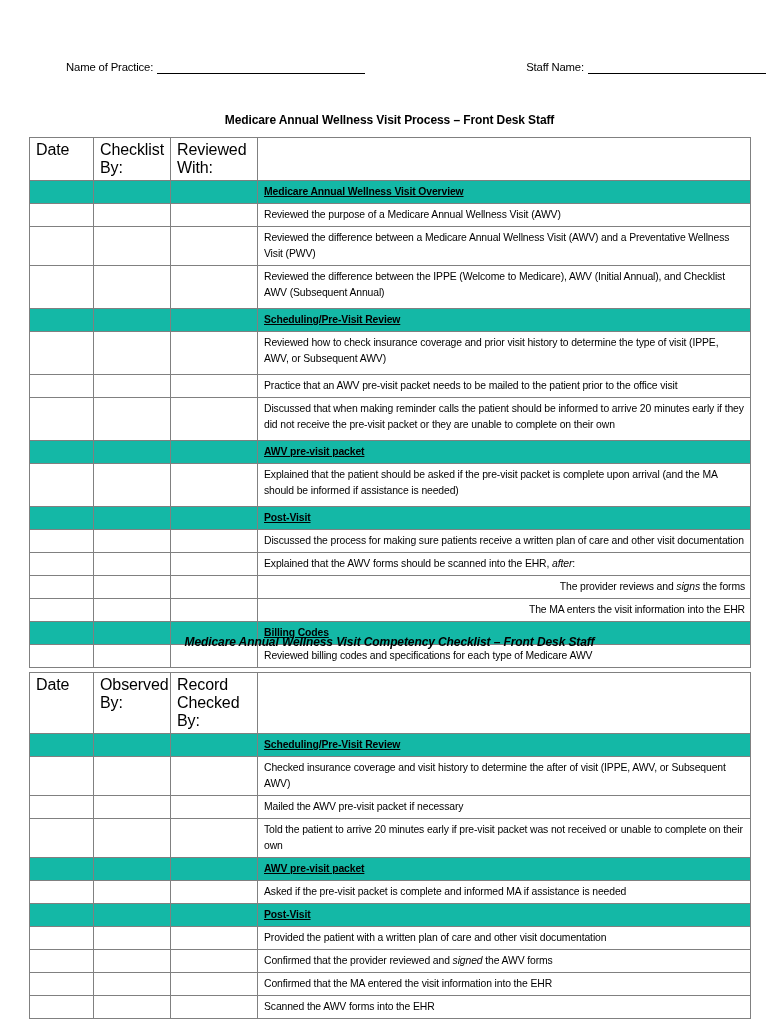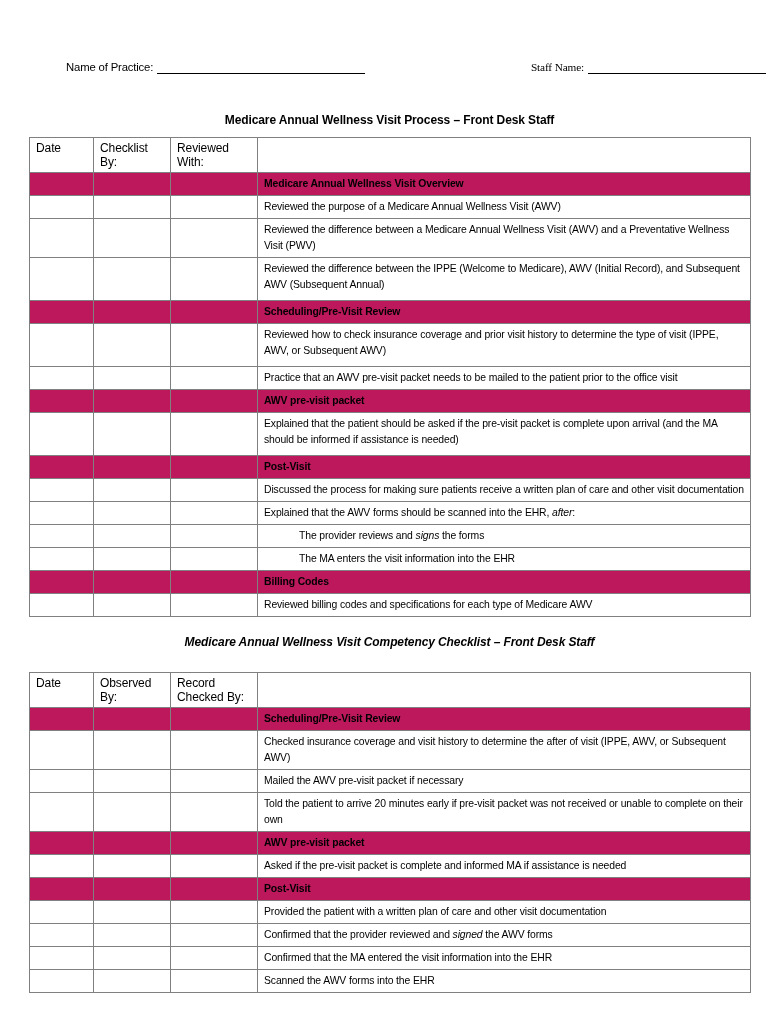--- a/index.html
+++ b/index.html
@@ -36,21 +36,20 @@
     padding-left: 37px;
   }
   .id-field {
     display: flex;
     align-items: flex-end;
     white-space: nowrap;
   }
   .id-field.right {
     margin-left: auto;
     margin-right: 12px;
-    font-family: Liberation Serif, serif;
   }
   .id-label {
     font-size: 11.3px;
     letter-spacing: -0.15px;
     line-height: 14px;
   }
   .id-rule {
     display: inline-block;
     border-bottom: 1.6px solid #000;
     height: 12px;
@@ -95,37 +94,39 @@
     vertical-align: top;
   }
   table.sheet tr.head td,
   table.sheet td.item {
     padding: 3px 5px 3px 6px;
   }
   table.sheet td.blank {
     padding: 0;
   }
   table.sheet tr.head td {
-    font-size: 12px;
+    font-size: 16px;
     letter-spacing: -0.1px;
   }
   table.sheet tr.shaded td {
-    background: #be185d;
+    background: #14b8a6;
+    text-decoration: underline;
   }
   table.sheet tr.shaded td.item {
     font-weight: bold;
   }
   table.sheet td.item {
     line-height: 16px;
     letter-spacing: -0.12px;
   }
   table.sheet tr.r1 td { height: 15px; }
   table.sheet tr.r2 td { height: 36px; }
   table.sheet td.item.indent {
     padding-left: 41px;
+    text-align: right;
   }
   em { }
 </style>
 </head>
 <body>
 
 <div class="page">
 
   <div class="idline">
     <div class="id-field">
@@ -169,39 +170,45 @@
         <tr class="r1">
           <td class="blank"></td>
           <td class="blank"></td>
           <td class="blank"></td>
           <td class="item">Reviewed the difference between a Medicare Annual Wellness Visit (AWV) and a Preventative Wellness Visit (PWV)</td>
         </tr>
         <tr class="r2">
           <td class="blank"></td>
           <td class="blank"></td>
           <td class="blank"></td>
-          <td class="item">Reviewed the difference between the IPPE (Welcome to Medicare), AWV (Initial Record), and Subsequent AWV (Subsequent Annual)</td>
+          <td class="item">Reviewed the difference between the IPPE (Welcome to Medicare), AWV (Initial Annual), and Checklist AWV (Subsequent Annual)</td>
         </tr>
         <tr class="shaded r1">
           <td class="blank"></td>
           <td class="blank"></td>
           <td class="blank"></td>
           <td class="item">Scheduling/Pre-Visit Review</td>
         </tr>
         <tr class="r2">
           <td class="blank"></td>
           <td class="blank"></td>
           <td class="blank"></td>
           <td class="item">Reviewed how to check insurance coverage and prior visit history to determine the type of visit (IPPE, AWV, or Subsequent AWV)</td>
         </tr>
         <tr class="r1">
           <td class="blank"></td>
           <td class="blank"></td>
           <td class="blank"></td>
           <td class="item">Practice that an AWV pre-visit packet needs to be mailed to the patient prior to the office visit</td>
+        </tr>
+        <tr class="r2">
+          <td class="blank"></td>
+          <td class="blank"></td>
+          <td class="blank"></td>
+          <td class="item">Discussed that when making reminder calls the patient should be informed to arrive 20 minutes early if they did not receive the pre-visit packet or they are unable to complete on their own</td>
         </tr>
         <tr class="shaded r1">
           <td class="blank"></td>
           <td class="blank"></td>
           <td class="blank"></td>
           <td class="item">AWV pre-visit packet</td>
         </tr>
         <tr class="r2">
           <td class="blank"></td>
           <td class="blank"></td>

